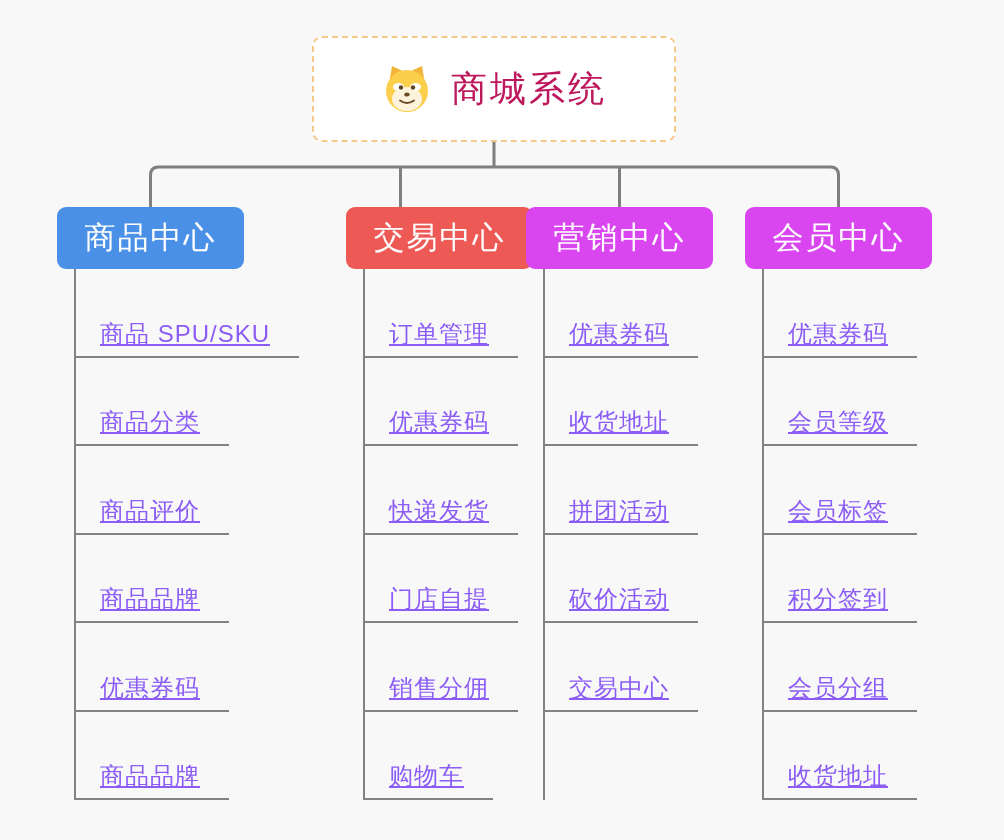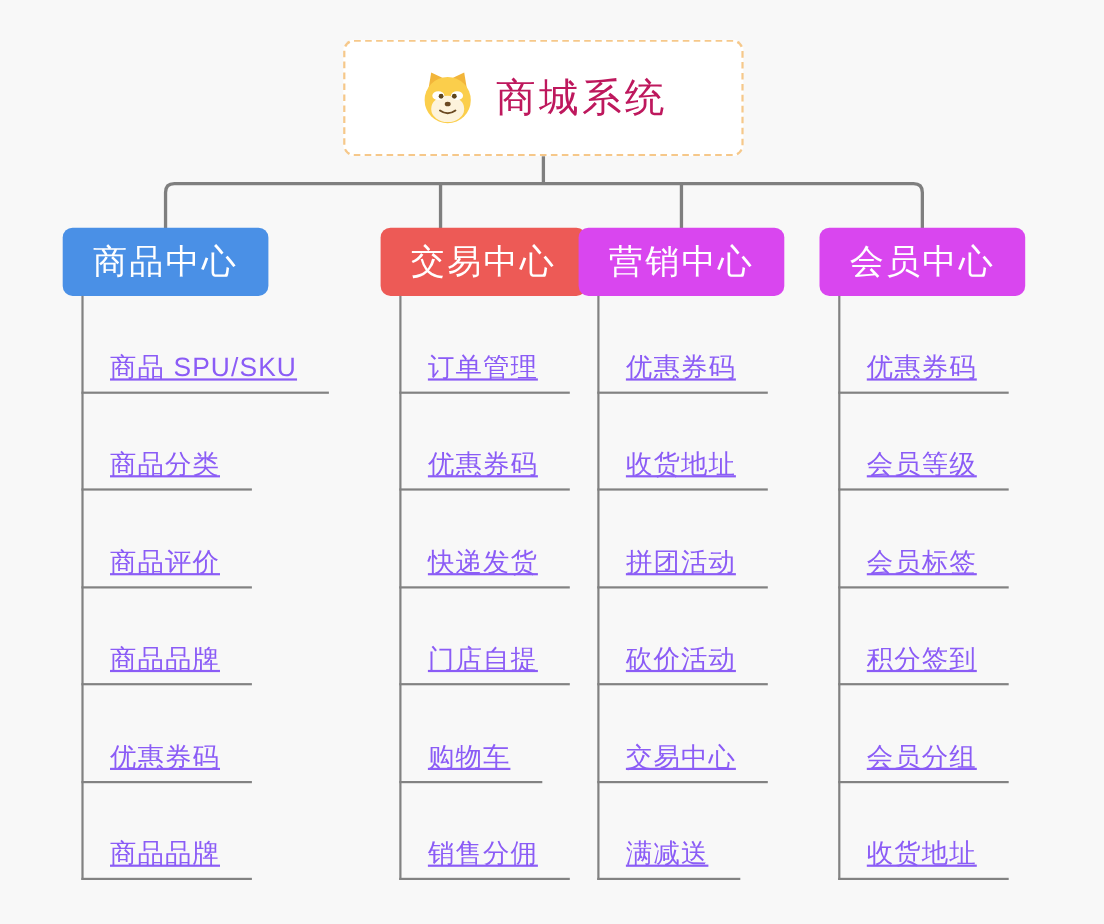--- a/index.html
+++ b/index.html
@@ -135,25 +135,25 @@
 
   <div class="leaf">
     <span class="leaf-label">快递发货</span>
   </div>
 
   <div class="leaf">
     <span class="leaf-label">门店自提</span>
   </div>
 
   <div class="leaf">
+    <span class="leaf-label">销售分佣</span>
+  </div>
+
+  <div class="leaf">
     <span class="leaf-label">购物车</span>
-  </div>
-
-  <div class="leaf">
-    <span class="leaf-label">销售分佣</span>
   </div>
 </div>
   </div>
 
   <div class="branch" style="left: 526px;">
     <div class="branch-header" style="background: #d946ef;">
       <span class="branch-label">营销中心</span>
     </div>
     <div class="trunk"></div>
     <div class="items">
@@ -170,23 +170,20 @@
   </div>
 
   <div class="leaf">
     <span class="leaf-label">砍价活动</span>
   </div>
 
   <div class="leaf">
     <span class="leaf-label">交易中心</span>
   </div>
 
-  <div class="leaf">
-    <span class="leaf-label">满减送</span>
-  </div>
 </div>
   </div>
 
   <div class="branch" style="left: 745px;">
     <div class="branch-header" style="background: #d946ef;">
       <span class="branch-label">会员中心</span>
     </div>
     <div class="trunk"></div>
     <div class="items">
   <div class="leaf">

